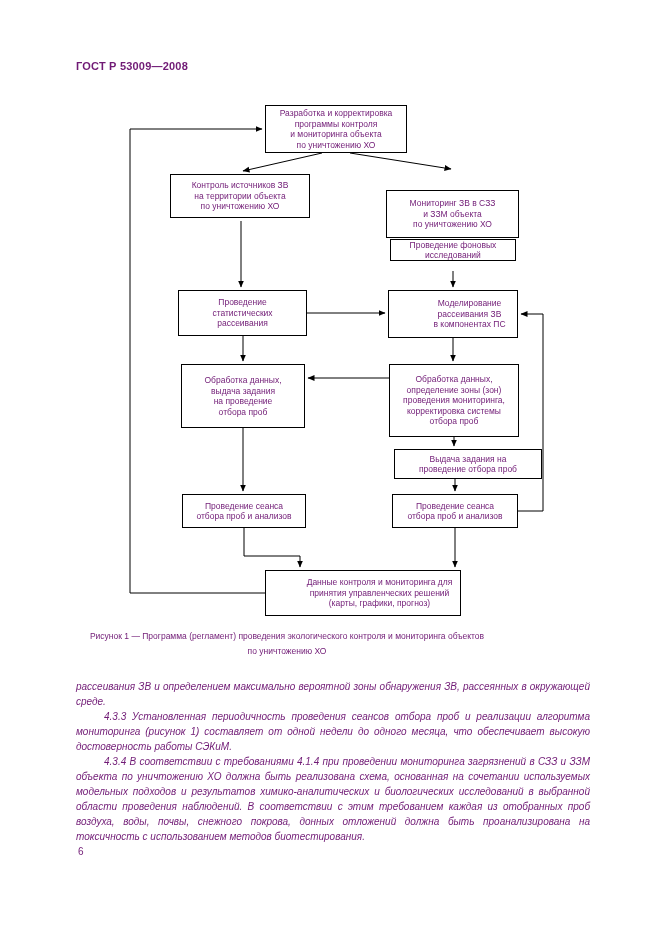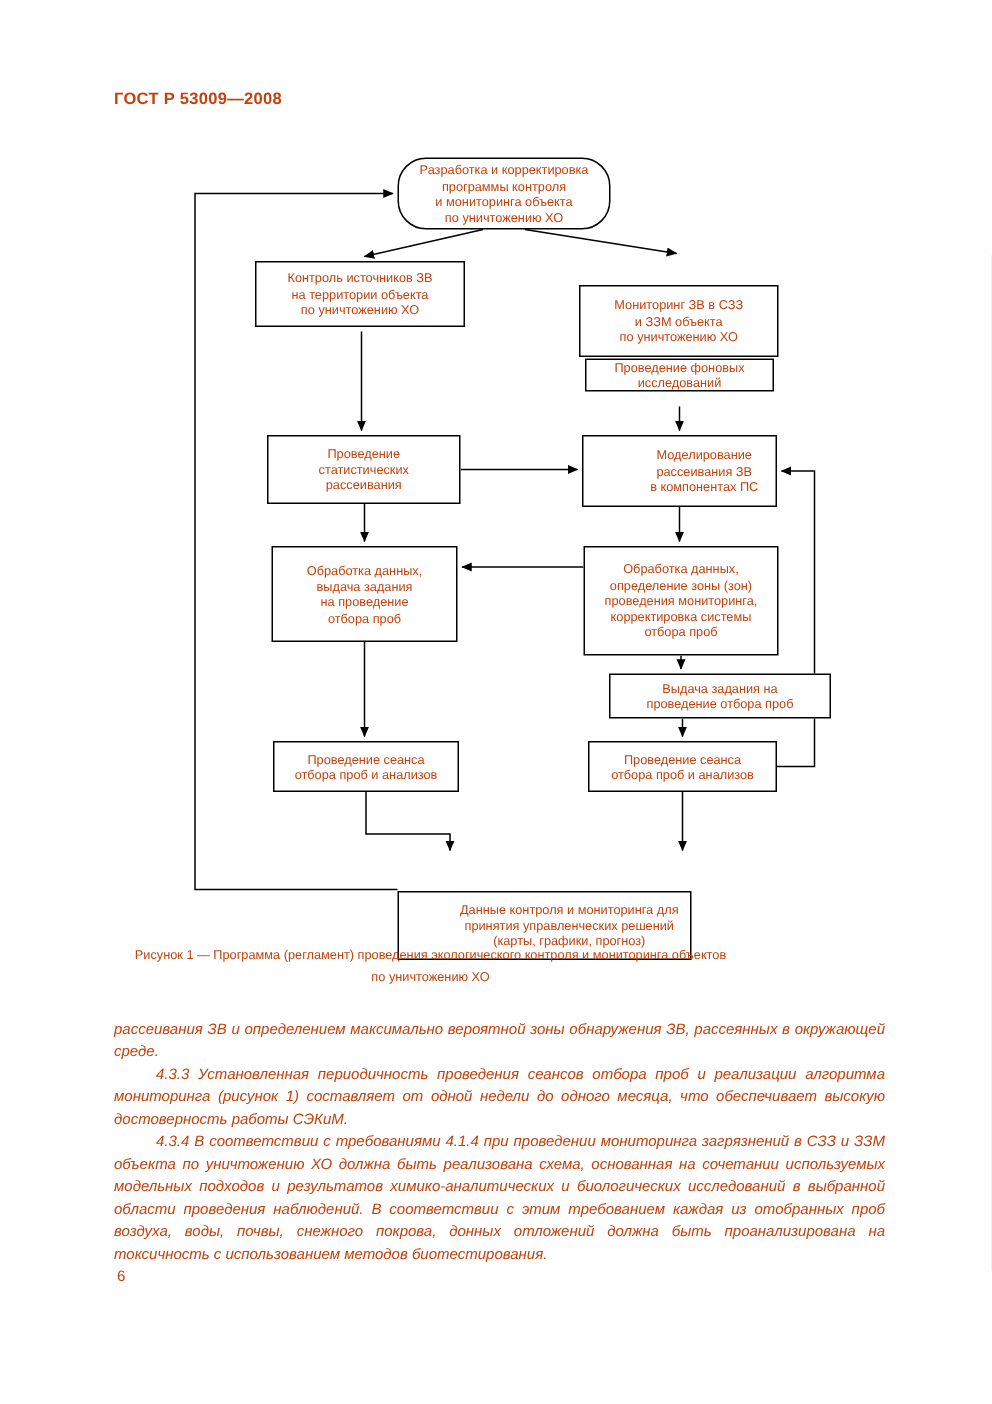--- a/index.html
+++ b/index.html
@@ -3,21 +3,21 @@
 <meta charset="utf-8">
 <style>
   * { margin: 0; padding: 0; box-sizing: border-box; }
   html, body { background: #e8e8e8; }
   .page {
     position: relative;
     width: 661px;
     height: 936px;
     background: #ffffff;
     font-family: "Liberation Sans", sans-serif;
-    color: #c2410c;
+    color: #701a75;
     overflow: hidden;
     margin: 0 auto;
   }
   .doc-header {
     position: absolute;
     left: 76px;
     top: 60px;
     font-size: 11px;
     font-weight: bold;
     letter-spacing: 0.2px;
@@ -100,21 +100,21 @@
 
       <line x1="307" y1="313" x2="385" y2="313" marker-end="url(#ah)"></line>
       <line x1="389" y1="378" x2="308" y2="378" marker-end="url(#ah)"></line>
 
       <polyline points="518,511 543,511 543,314 521,314" marker-end="url(#ah)"></polyline>
 
       <polyline points="265,593 130,593 130,129 262,129" marker-end="url(#ah)"></polyline>
     </g>
   </svg>
 
-  <div class="flowbox" style="left:265px; top:105px; width:142px; height:48px;border-radius:19px;">Разработка и корректировка
+  <div class="flowbox" style="left:265px; top:105px; width:142px; height:48px;">Разработка и корректировка
 программы контроля
 и мониторинга объекта
 по уничтожению ХО</div>
 
   <div class="flowbox" style="left:170px; top:174px; width:140px; height:44px;">Контроль источников ЗВ
 на территории объекта
 по уничтожению ХО</div>
 
   <div class="flowbox" style="left:386px; top:190px; width:133px; height:48px;">Мониторинг ЗВ в СЗЗ
 и ЗЗМ объекта
@@ -135,30 +135,30 @@
 выдача задания
 на проведение
 отбора проб</div>
 
   <div class="flowbox" style="left:389px; top:364px; width:130px; height:73px;">Обработка данных,
 определение зоны (зон)
 проведения мониторинга,
 корректировка системы
 отбора проб</div>
 
-  <div class="flowbox" style="left:406px; top:449px; width:148px; height:30px;">Выдача задания на
+  <div class="flowbox" style="left:394px; top:449px; width:148px; height:30px;">Выдача задания на
 проведение отбора проб</div>
 
   <div class="flowbox" style="left:182px; top:494px; width:124px; height:34px;">Проведение сеанса
 отбора проб и анализов</div>
 
   <div class="flowbox" style="left:392px; top:494px; width:126px; height:34px;">Проведение сеанса
 отбора проб и анализов</div>
 
-  <div class="flowbox" style="left:265px; top:594px; width:196px; height:46px;padding-left:36px;">Данные контроля и мониторинга для
+  <div class="flowbox" style="left:265px; top:570px; width:196px; height:46px;padding-left:36px;">Данные контроля и мониторинга для
 принятия управленческих решений
 (карты, графики, прогноз)</div>
 
   <div class="caption">Рисунок 1 — Программа (регламент) проведения экологического контроля и мониторинга объектов
 по уничтожению ХО</div>
 
   <div class="bodytext">
     <p>рассеивания ЗВ и определением максимально вероятной зоны обнаружения ЗВ, рассеянных в окружающей среде.</p>
     <p class="indent">4.3.3 Установленная периодичность проведения сеансов отбора проб и реализации алгоритма мониторинга (рисунок 1) составляет от одной недели до одного месяца, что обеспечивает высокую достоверность работы СЭКиМ.</p>
     <p class="indent">4.3.4 В соответствии с требованиями 4.1.4 при проведении мониторинга загрязнений в СЗЗ и ЗЗМ объекта по уничтожению ХО должна быть реализована схема, основанная на сочетании используемых модельных подходов и результатов химико-аналитических и биологических исследований в выбранной области проведения наблюдений. В соответствии с этим требованием каждая из отобранных проб воздуха, воды, почвы, снежного покрова, донных отложений должна быть проанализирована на токсичность с использованием методов биотестирования.</p>

